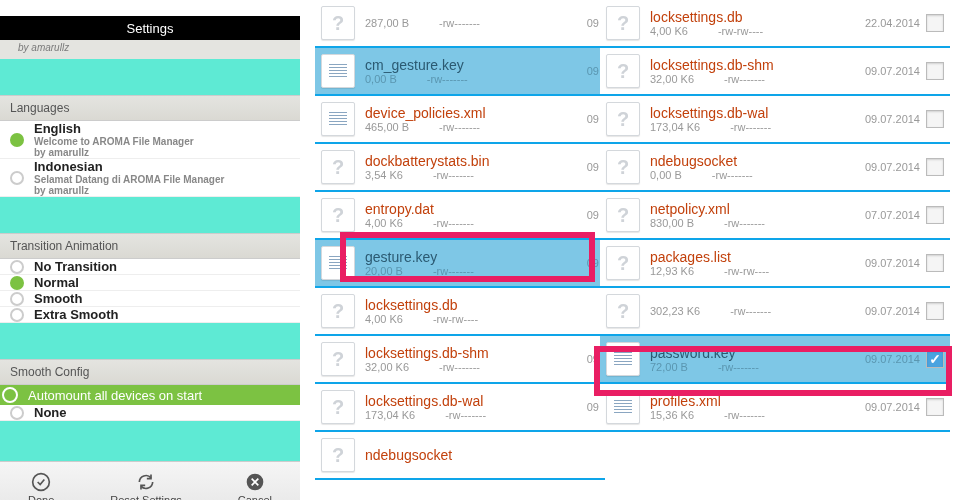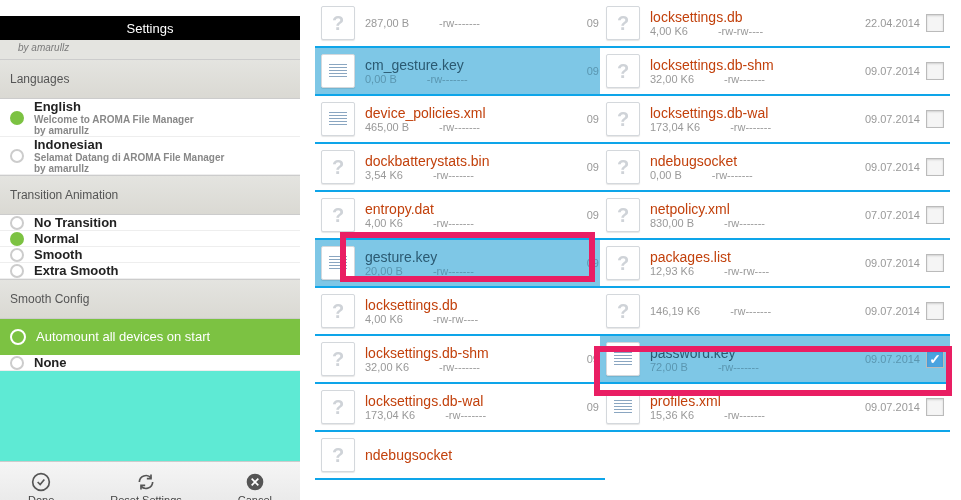--- a/index.html
+++ b/index.html
@@ -2,28 +2,28 @@
 <html><head>
 <meta charset="utf-8">
 <style>
 * { margin: 0; padding: 0; box-sizing: border-box; font-family: sans-serif; }
 body { width: 961px; height: 500px; background: #fff; position: relative; overflow: hidden; }
 
 
 .settings-panel { position: absolute; left: 0; top: 16px; width: 300px; height: 500px; background: #5eead4; }
 .titlebar { background: #000; color: #fff; height: 24px; display: flex; align-items: center; justify-content: center; font-size: 13px; }
 .byline { color: #7a7a7a; font-size: 10px; padding: 2px 18px 6px; font-style: italic; background: #e4e4e0; }
-.section-header { background: linear-gradient(to bottom, #e4e4e0, #dad9d3); color: #555; font-size: 12px; padding: 12px 10px; border-top: 1px solid #ccc; border-bottom: 1px solid #ccc; }
+.section-header { background: linear-gradient(to bottom, #e4e4e0, #dad9d3); color: #555; font-size: 12px; padding: 5px 10px; border-top: 1px solid #ccc; border-bottom: 1px solid #ccc; margin-top: 36px; }
 .option-row { display: flex; align-items: center; padding: 0 10px; border-bottom: 1px solid #eee; background: #fff; font-weight: bold; }
 .radio-dot { width: 14px; height: 14px; border-radius: 50%; border: 2px solid #ccc; margin-right: 10px; flex-shrink: 0; }
 .radio-dot.selected { background: #7cc242; border-color: #7cc242; }
 .option-text .title { font-size: 13px; color: #222; }
 .option-text .sub { font-size: 10px; color: #888; }
 .option-text .sub em { color: #888; font-style: normal; }
-.mount-row { background: #7cc242; color: #fff; padding: 10px; display: flex; }
+.mount-row { background: #7cc242; color: #fff; padding: 2px; display: flex; align-items: center; }
 .mount-row .circle { width: 16px; height: 16px; border: 2px solid #fff; border-radius: 50%; margin-right: 10px; }
 .mount-row .mount-label { font-size: 13px; }
 .bottom-bar { position: absolute; bottom: 0; left: 0; width: 300px; height: 55px; background: linear-gradient(to bottom,#f5f5f5,#e6e6e6); border-top: 1px solid #ccc; display: flex; justify-content: space-around; align-items: center; }
 .bottom-btn { display: flex; flex-direction: column; align-items: center; font-size: 11px; color: #444; }
 .bottom-btn svg { width: 20px; height: 20px; margin-bottom: 2px; }
 
 
 .filelist { position: absolute; top: 0; background: #fff; }
 .filelist.col1 { left: 315px; width: 290px; height: 440px; }
 .filelist.col2 { left: 600px; width: 350px; height: 440px; }
@@ -321,21 +321,21 @@
           <span>-rw-rw----</span>
         </div>
       </div>
       <div class="file-date">09.07.2014</div>
       <div class="checkbox "></div>
     </div>
     <div class="file-row">
       <div class="file-icon q"></div>
       <div class="file-info">
         <div class="file-meta">
-          <span>146,19 K6</span>
+          <span>302,23 K6</span>
           <span>-rw-------</span>
         </div>
       </div>
       <div class="file-date">09.07.2014</div>
       <div class="checkbox "></div>
     </div>
     <div class="file-row selected">
       <div class="file-icon txt"></div>
       <div class="file-info">
         <div class="file-name">password.key</div>

